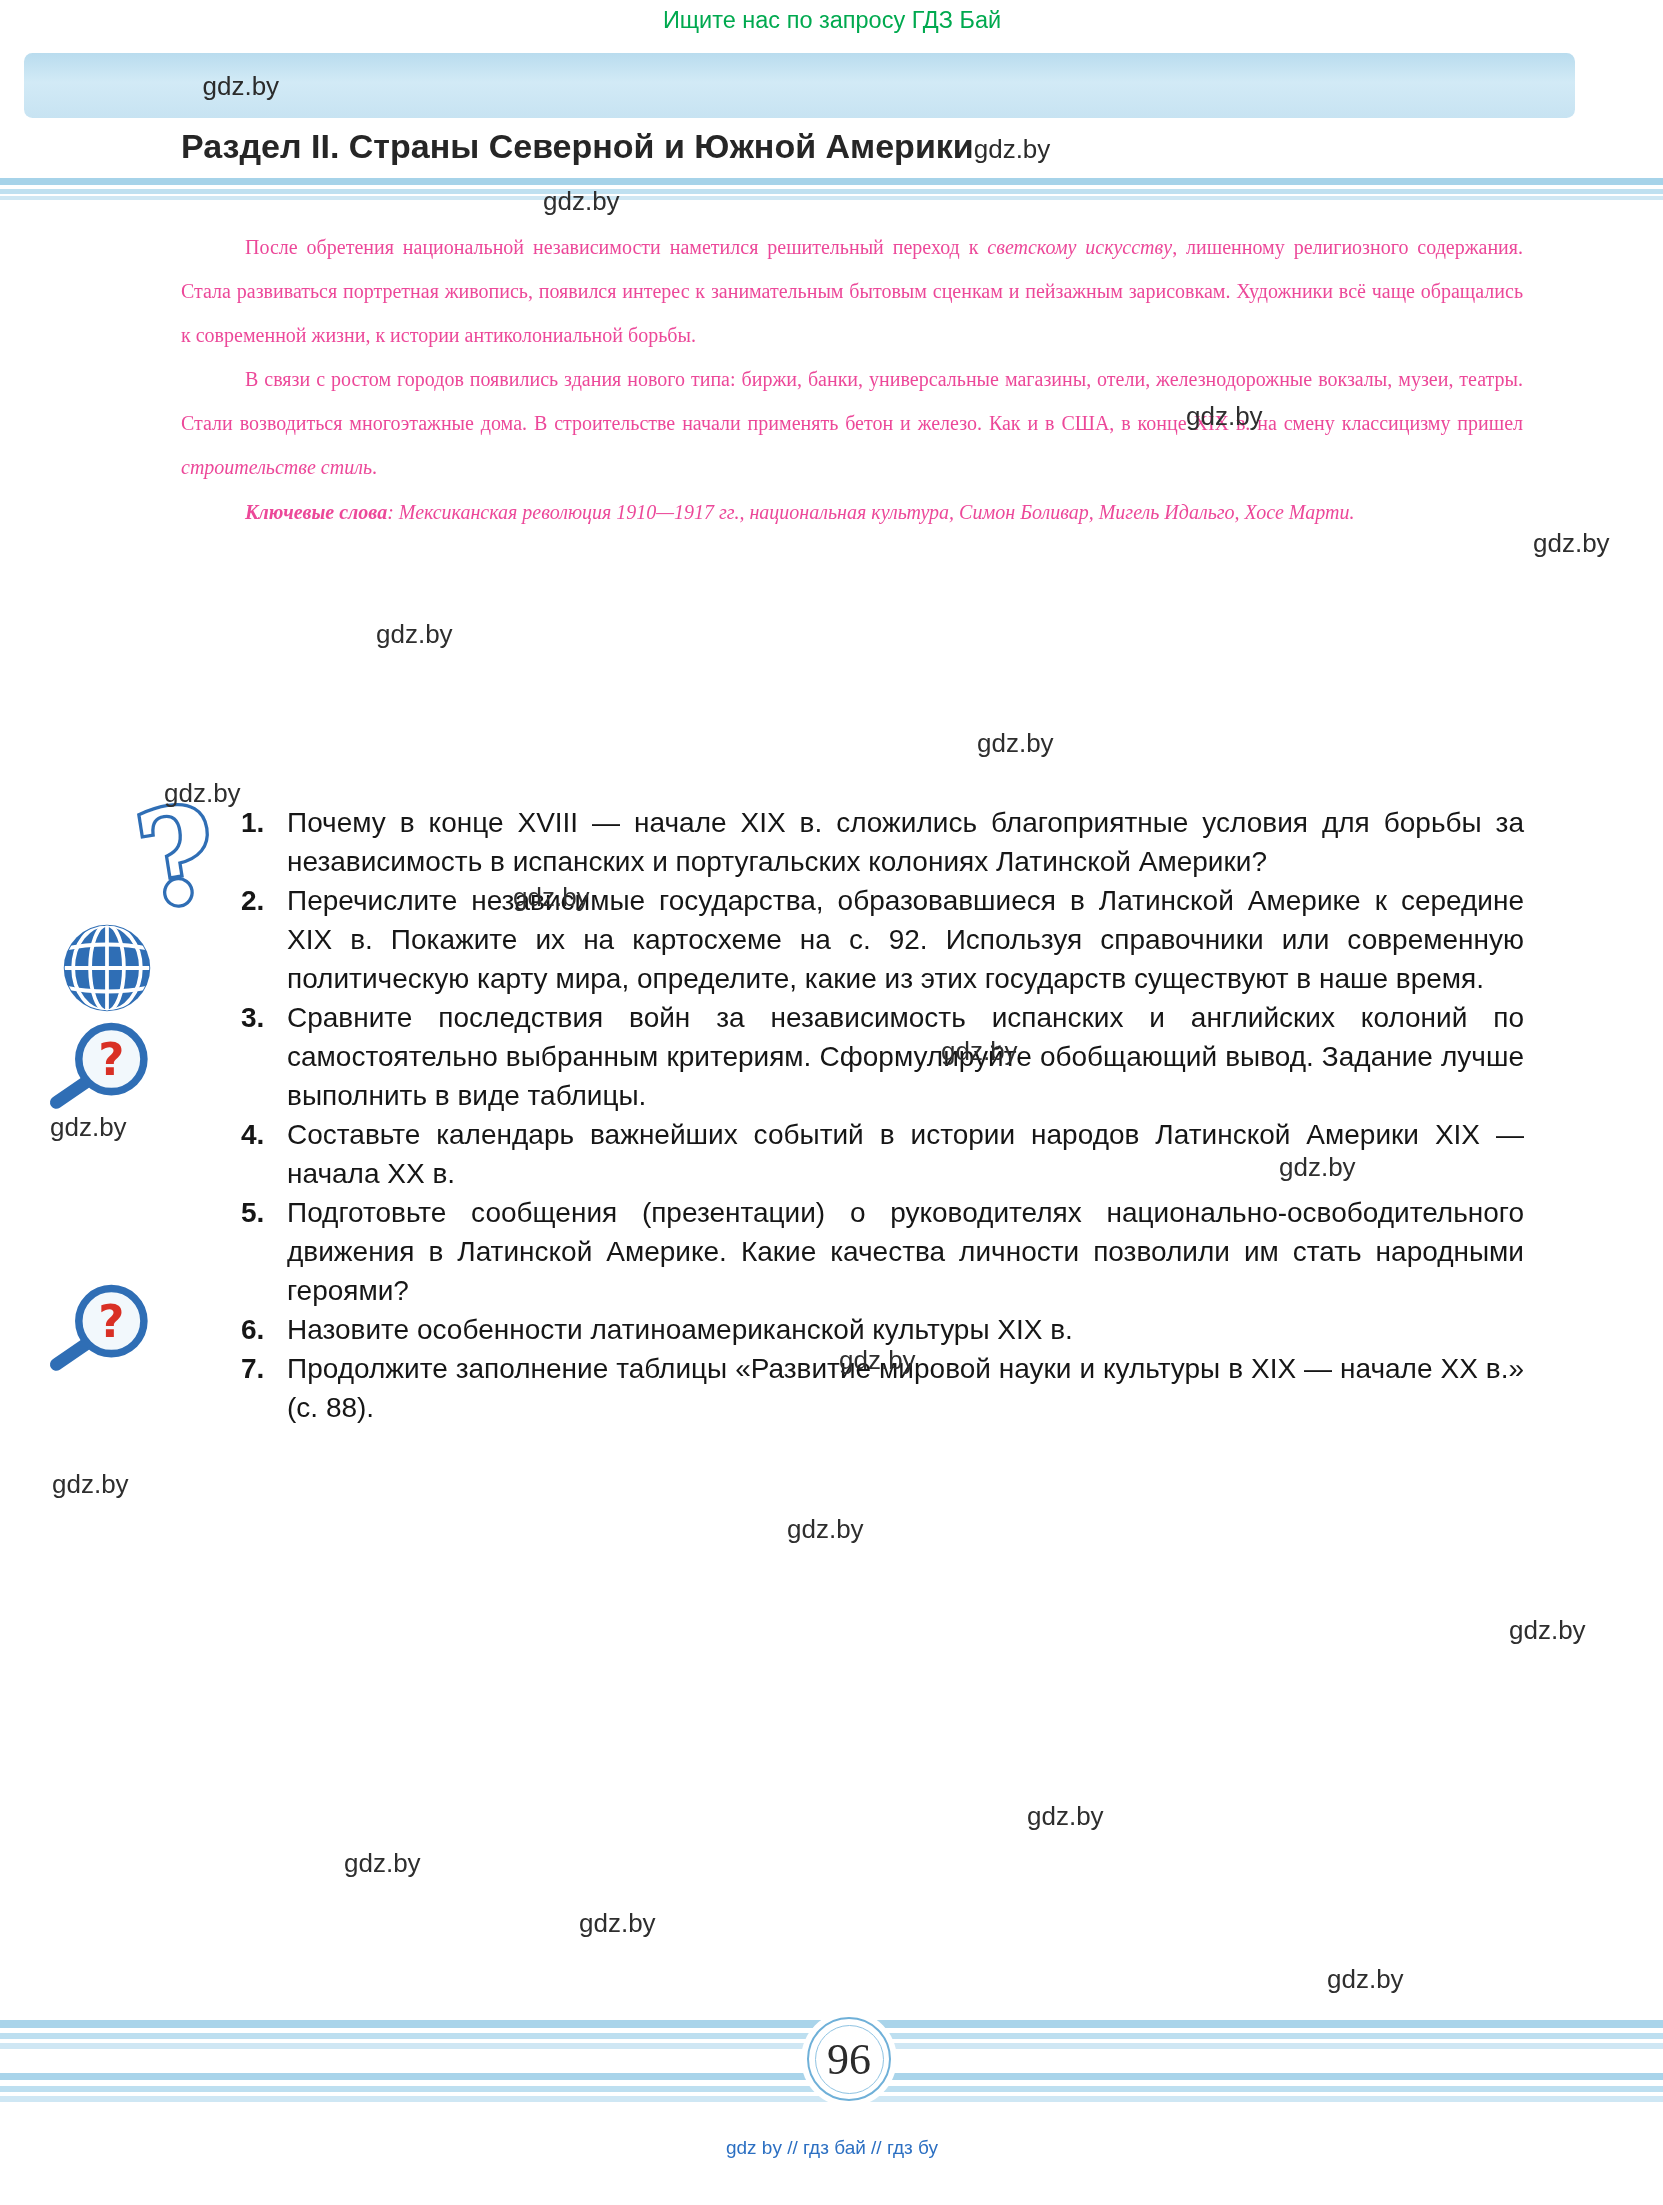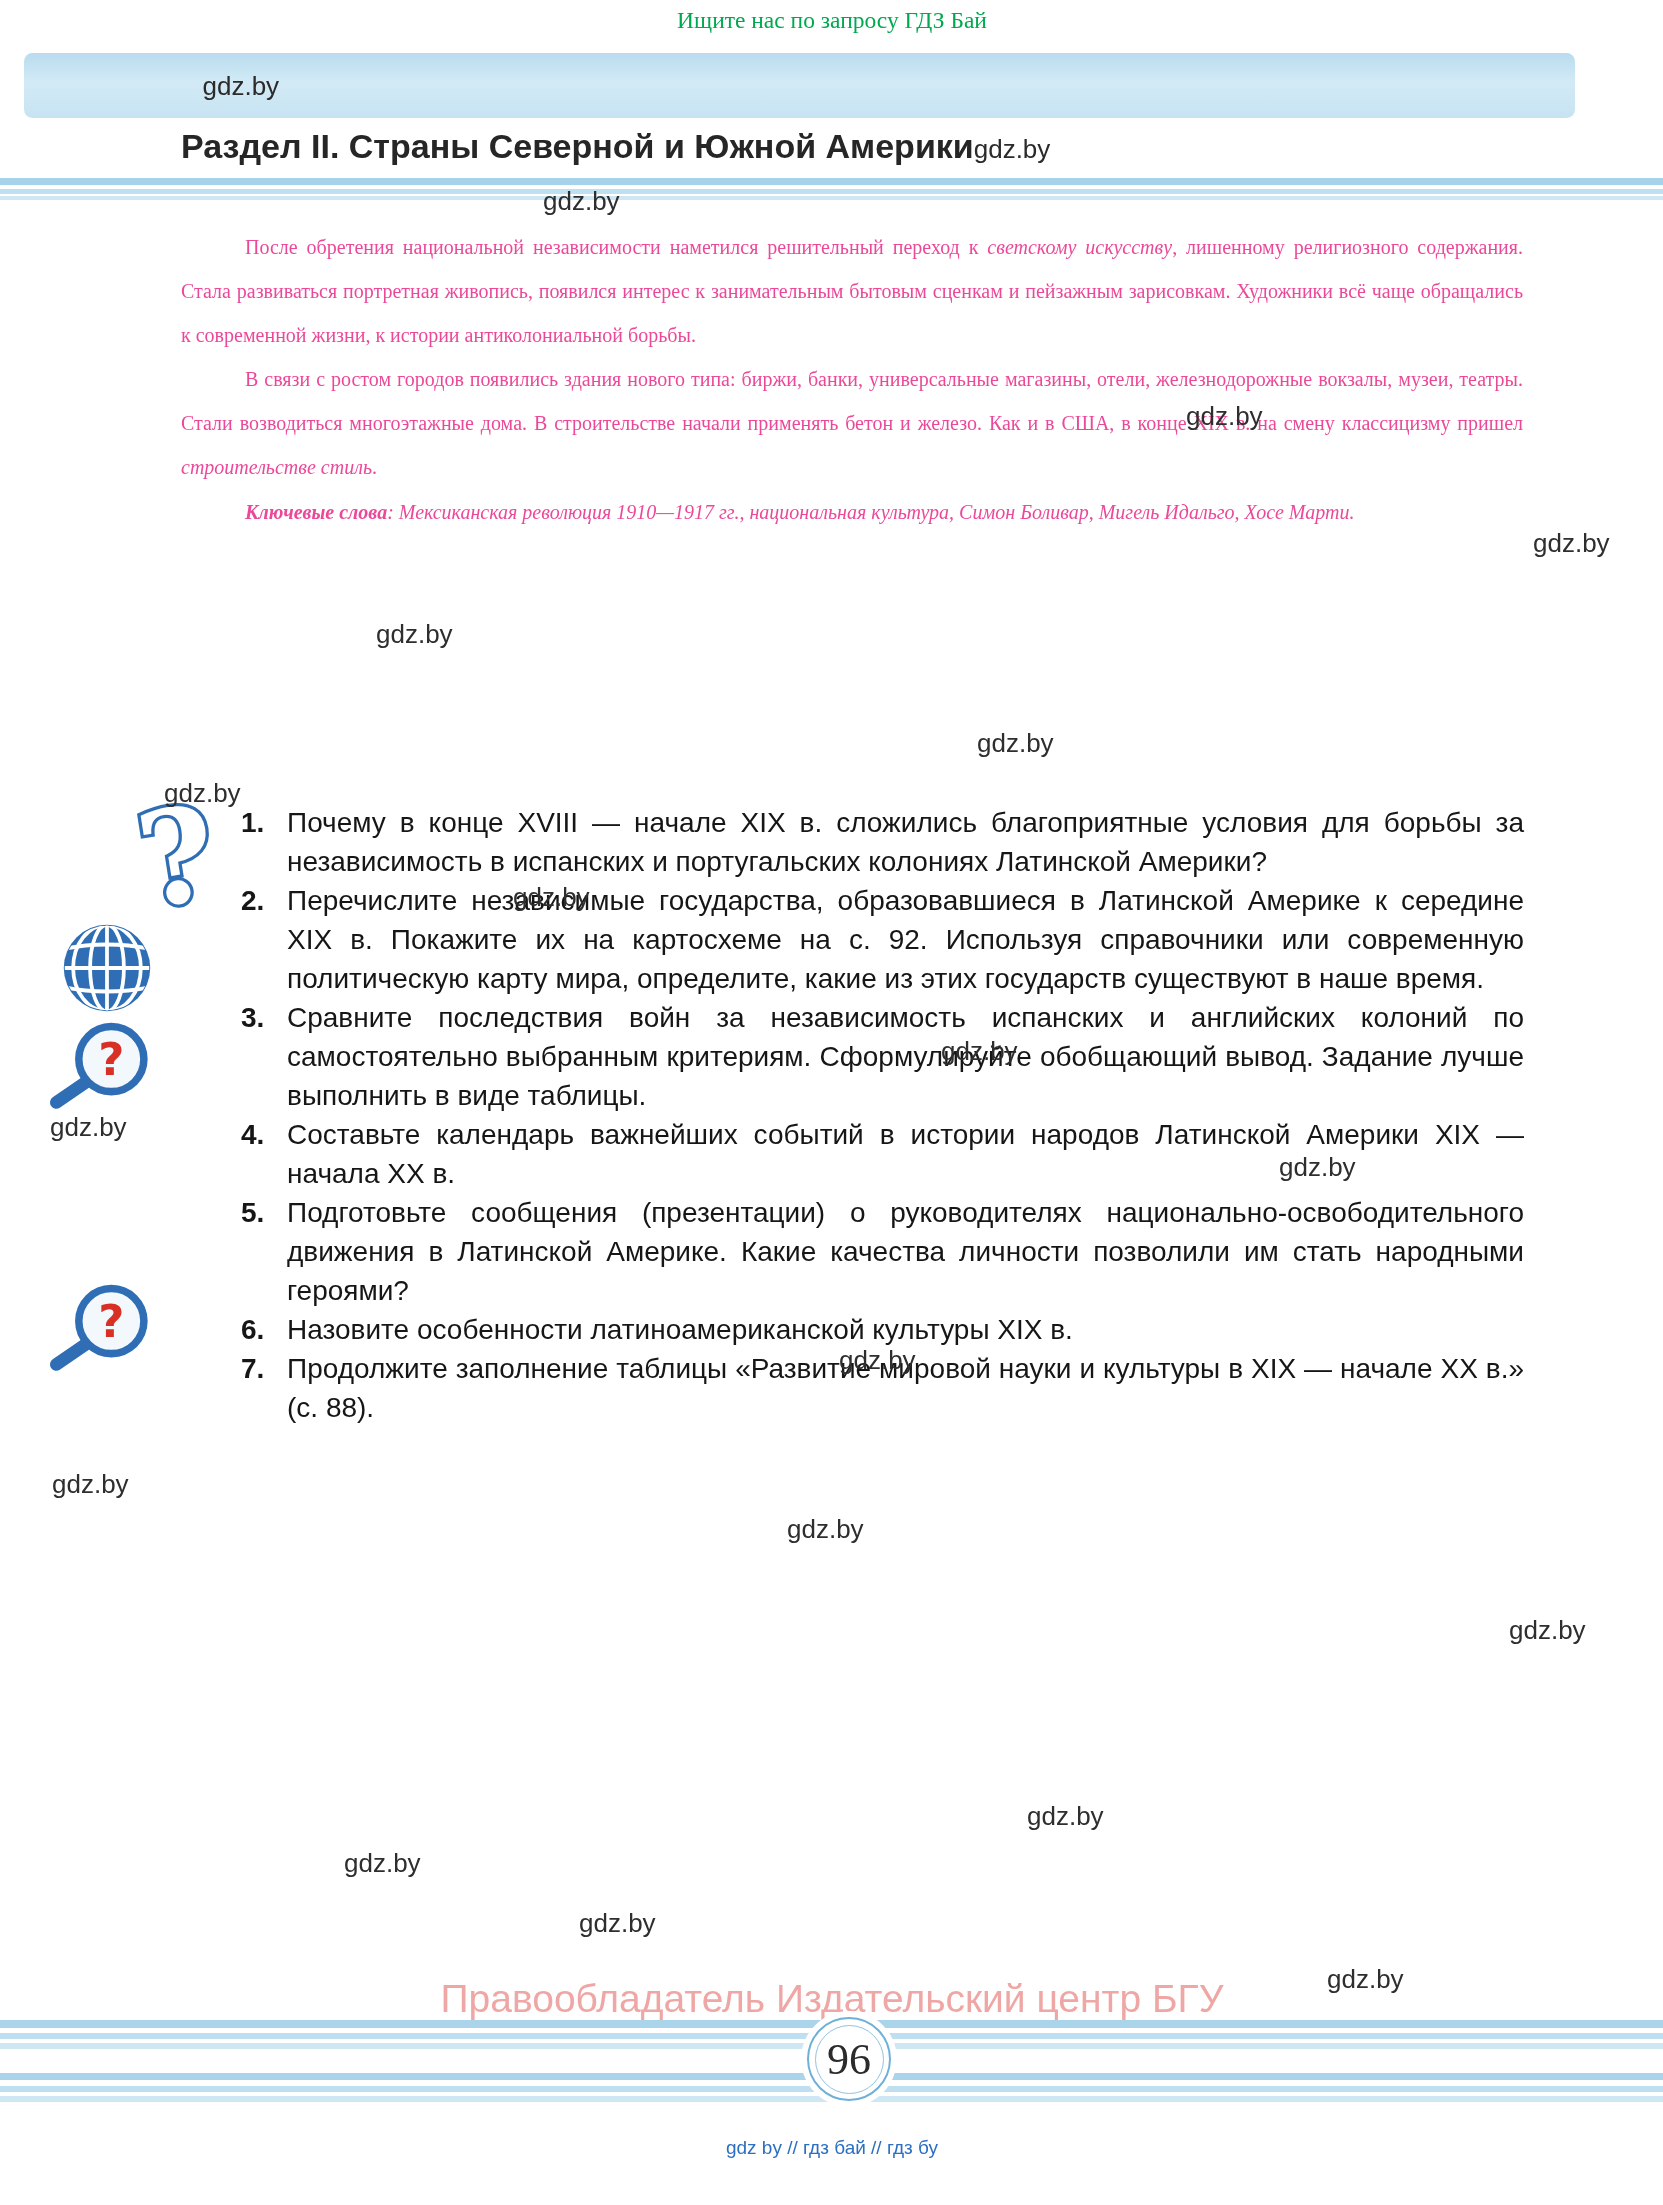--- a/index.html
+++ b/index.html
@@ -3,21 +3,21 @@
 <meta charset="utf-8">
 <style>
   * { margin:0; padding:0; box-sizing:border-box; }
   html,body { background:#ffffff; }
   .page {
     position:relative; width:1664px; height:2205px; background:#ffffff;
     font-family:"Liberation Serif", serif; overflow:hidden; color:#1c1c1c;
   }
   .promo {
     position:absolute; top:6.7px; left:0; width:100%; text-align:center;
-    font-family:Liberation Serif, serif; font-size:23.5px; color:#00a94f;
+    font-family:Liberation Sans, sans-serif; font-size:23.5px; color:#00a94f;
   }
   .top-bar {
     position:absolute; top:53px; left:23.5px; width:1551px; height:65px;
     border-radius:8.4px;
     background:linear-gradient(180deg,#b9dcee 0%, #d2eaf6 45%, #c7e3f2 100%);
   }
   .top-bar-label {
     position:absolute; left:179px; top:18.4px;
     font-family:"Liberation Sans", sans-serif; font-size:26px; color:#2b2b2b;
   }
@@ -188,21 +188,20 @@
   <span class="wm" style="left:1279px; top:1152px;">gdz.by</span>
   <span class="wm" style="left:839px; top:1345px;">gdz.by</span>
   <span class="wm" style="left:52px; top:1469px;">gdz.by</span>
   <span class="wm" style="left:787px; top:1514px;">gdz.by</span>
   <span class="wm" style="left:1509px; top:1615px;">gdz.by</span>
   <span class="wm" style="left:1027px; top:1801px;">gdz.by</span>
   <span class="wm" style="left:344px; top:1848px;">gdz.by</span>
   <span class="wm" style="left:579px; top:1908px;">gdz.by</span>
   <span class="wm" style="left:1327px; top:1964px;">gdz.by</span>
 
-  <div class="footer-copyright">Правообладатель Издательский центр БГУ</div>
   <div class="footer-stripes-a"></div>
   <div class="footer-stripes-b"></div>
   <div class="page-circle">
     <div class="page-circle-inner">96</div>
   </div>
   <div class="footer-links">gdz by  //  гдз бай  //  гдз бу</div>
 
 </div>
 
 

